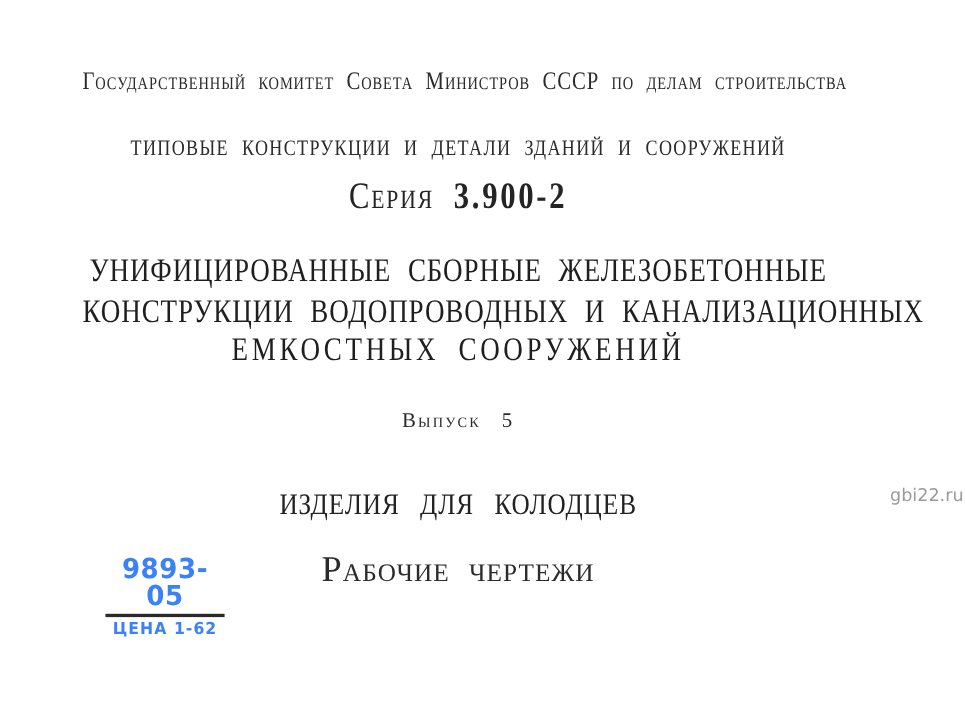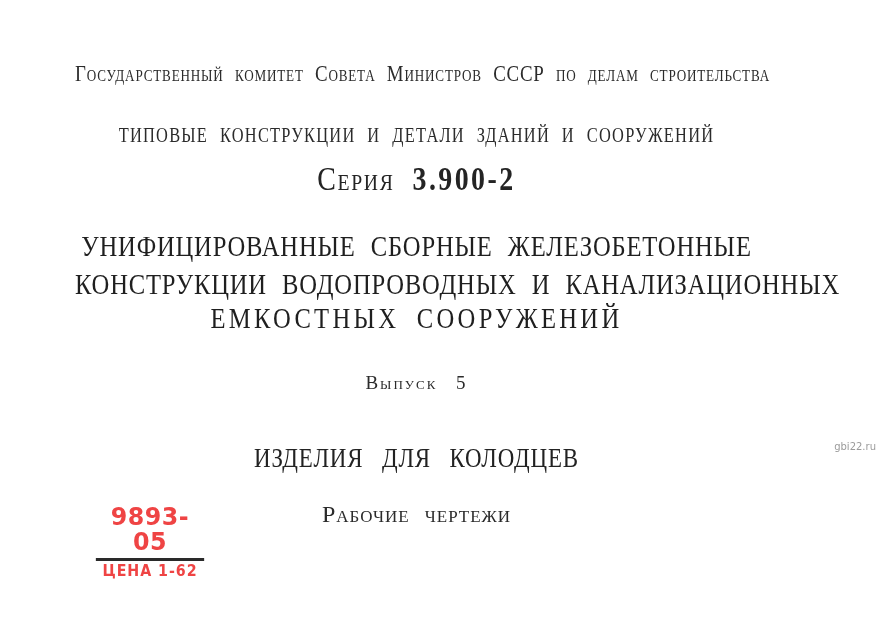--- a/index.html
+++ b/index.html
@@ -75,34 +75,34 @@
   .products {
     top: 445px;
     font-size: 27px;
     letter-spacing: 1px;
     word-spacing: 14px;
     transform: scaleX(0.85);
     color: #222222;
   }
   .drawings {
     top: 502px;
-    font-size: 24px;
+    font-size: 33px;
     font-variant: small-caps;
     letter-spacing: 1px;
     word-spacing: 8px;
   }
   
   .stamp {
     position: absolute;
     left: 93px;
     top: 504px;
     width: 114px;
     text-align: center;
     font-family: "DejaVu Sans", sans-serif;
-    color: #ef4444;
+    color: #3b82f6;
   }
   .stamp-number {
     font-size: 25px;
     font-weight: 700;
     letter-spacing: 0.5px;
     line-height: 1;
     padding-bottom: 4px;
     border-bottom: 3px solid #2a2a2a;
     transform: scaleX(0.95);
     transform-origin: center;
@@ -114,21 +114,21 @@
     letter-spacing: 1px;
     line-height: 1;
     transform: scaleX(0.95);
     transform-origin: center;
   }
   .watermark {
     position: absolute;
     top: 442px;
     right: 1px;
     font-family: "DejaVu Sans", sans-serif;
-    font-size: 10px;
+    font-size: 16px;
     color: #9b9b9b;
     line-height: 1;
   }
 </style>
 </head>
 <body>
 
 <div class="page">
 
   <div class="line committee">Государственный комитет Совета Министров СССР по делам строительства</div>

